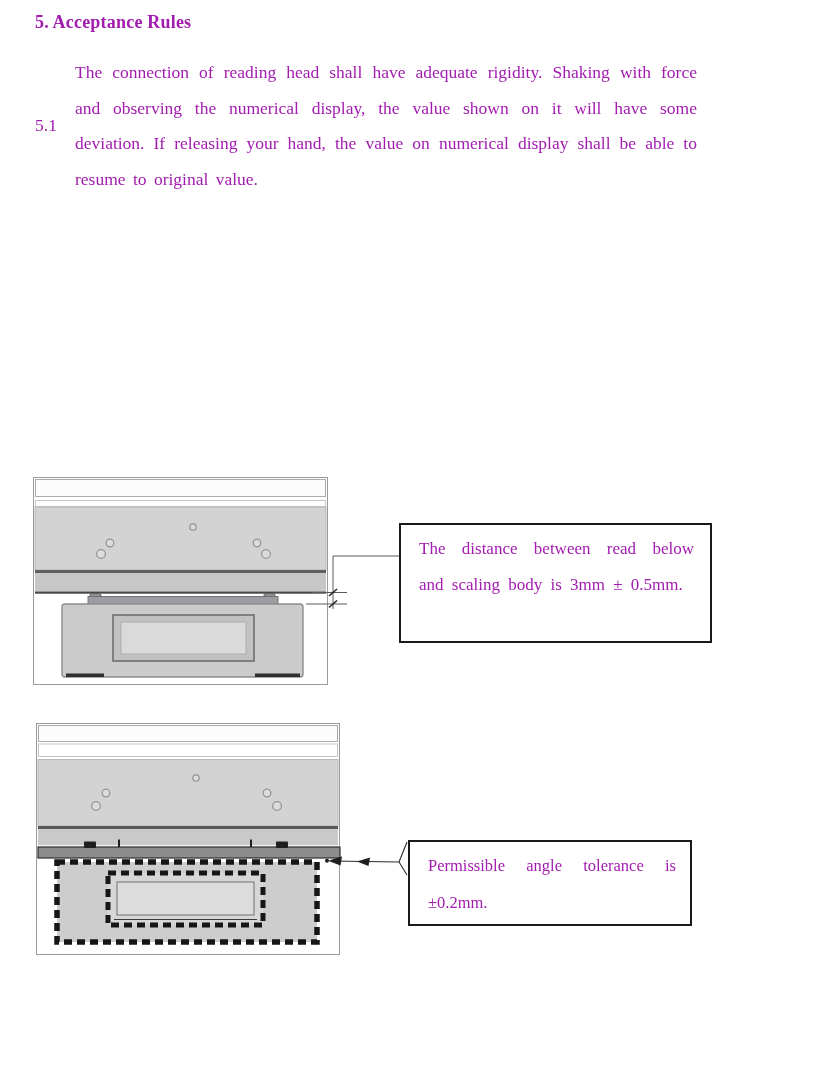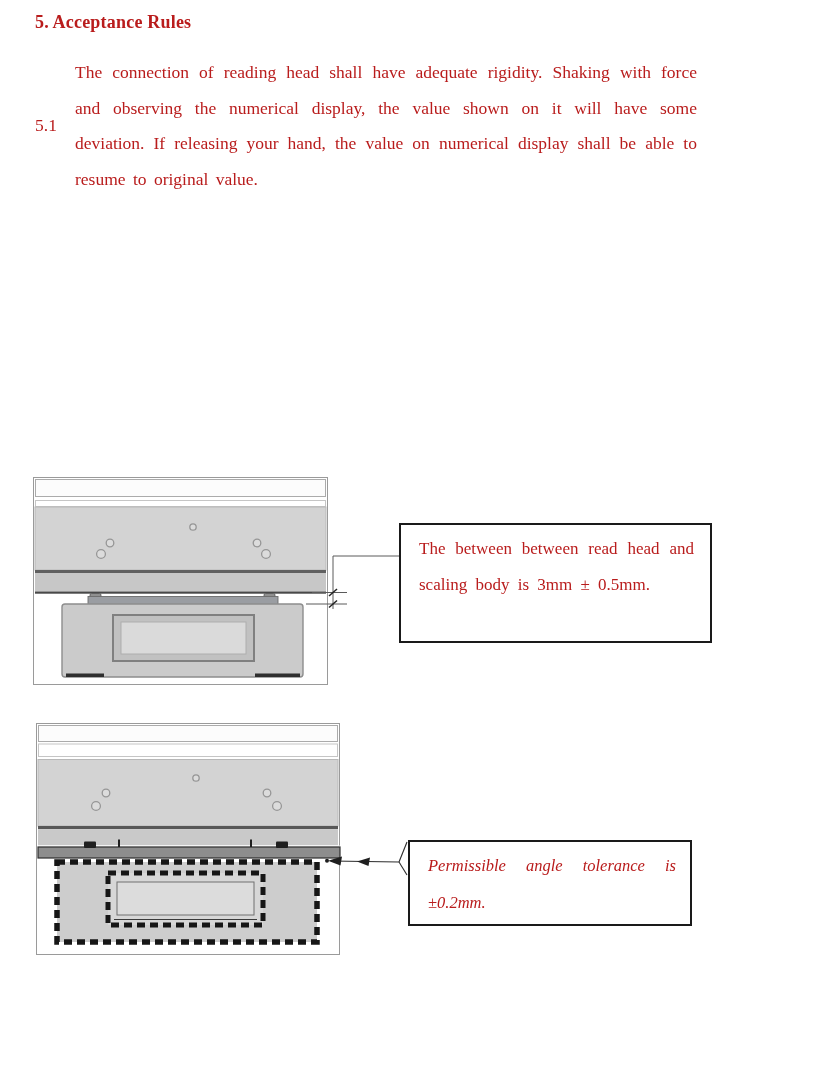--- a/index.html
+++ b/index.html
@@ -1,21 +1,21 @@
 <!DOCTYPE html>
 <html><head>
 <meta charset="utf-8">
 <style>
   html,body{margin:0;padding:0;background:#ffffff;}
   .page{
     position:relative;
     width:722px;height:1080px;
     background:#ffffff;
     font-family:"Liberation Serif","DejaVu Serif",serif;
-    color:#b91c1c;
+    color:#a21caf;
     overflow:hidden;
   }
   .heading{
     margin:10px 25px 0 35px;
     font-size:18px;
     font-weight:bold;
     letter-spacing:.2px;
     line-height:24px;
   }
   .para{
@@ -28,21 +28,21 @@
   .para.first{margin-top:21px;}
   .pnum{width:40px;flex-shrink:0;}
   .ptext{
     flex:1;
     text-align:justify;
     text-justify:inter-word;
     word-spacing:3px;
   }
   .figure{position:absolute;left:0;width:825px;}
   .fig1{top:465px;height:250px;}
-  .fig2{top:716px;height:260px;font-style:italic;}
+  .fig2{top:716px;height:260px;}
   .figure svg{position:absolute;left:0;top:0;}
   .callout{
     position:absolute;
     background:#ffffff;
     border:2px solid #1a1a1a;
     box-sizing:border-box;
     text-align:justify;
     text-justify:inter-word;
   }
   .callout1{
@@ -106,21 +106,21 @@
         <line x1="312" y1="127.5" x2="347" y2="127.5"></line>
         <line x1="306" y1="139" x2="347" y2="139"></line>
         <polyline points="399,91 333,91 333,144"></polyline>
       </g>
       <g stroke="#222222" stroke-width="1.5">
         <line x1="329" y1="131" x2="337" y2="124"></line>
         <line x1="329" y1="142.5" x2="337" y2="135.5"></line>
       </g>
     </svg>
     <div class="callout callout1">
-      <span>The between between read head and scaling body is 3mm ± 0.5mm.</span>
+      <span>The distance between read below and scaling body is 3mm ± 0.5mm.</span>
     </div>
   </div>
 
   <div class="figure fig2">
     <svg width="825" height="260" viewBox="0 0 825 260">
 
       <rect x="36.5" y="7.5" width="303" height="231" fill="#ffffff" stroke="#9a9a9a" stroke-width="1"></rect>
 
       <rect x="38.5" y="9.5" width="299" height="16" fill="#fcfcfc" stroke="#ababab" stroke-width="1"></rect>
       <rect x="38.5" y="28" width="299" height="12.5" fill="#ffffff" stroke="#c5c5c5" stroke-width="1"></rect>

